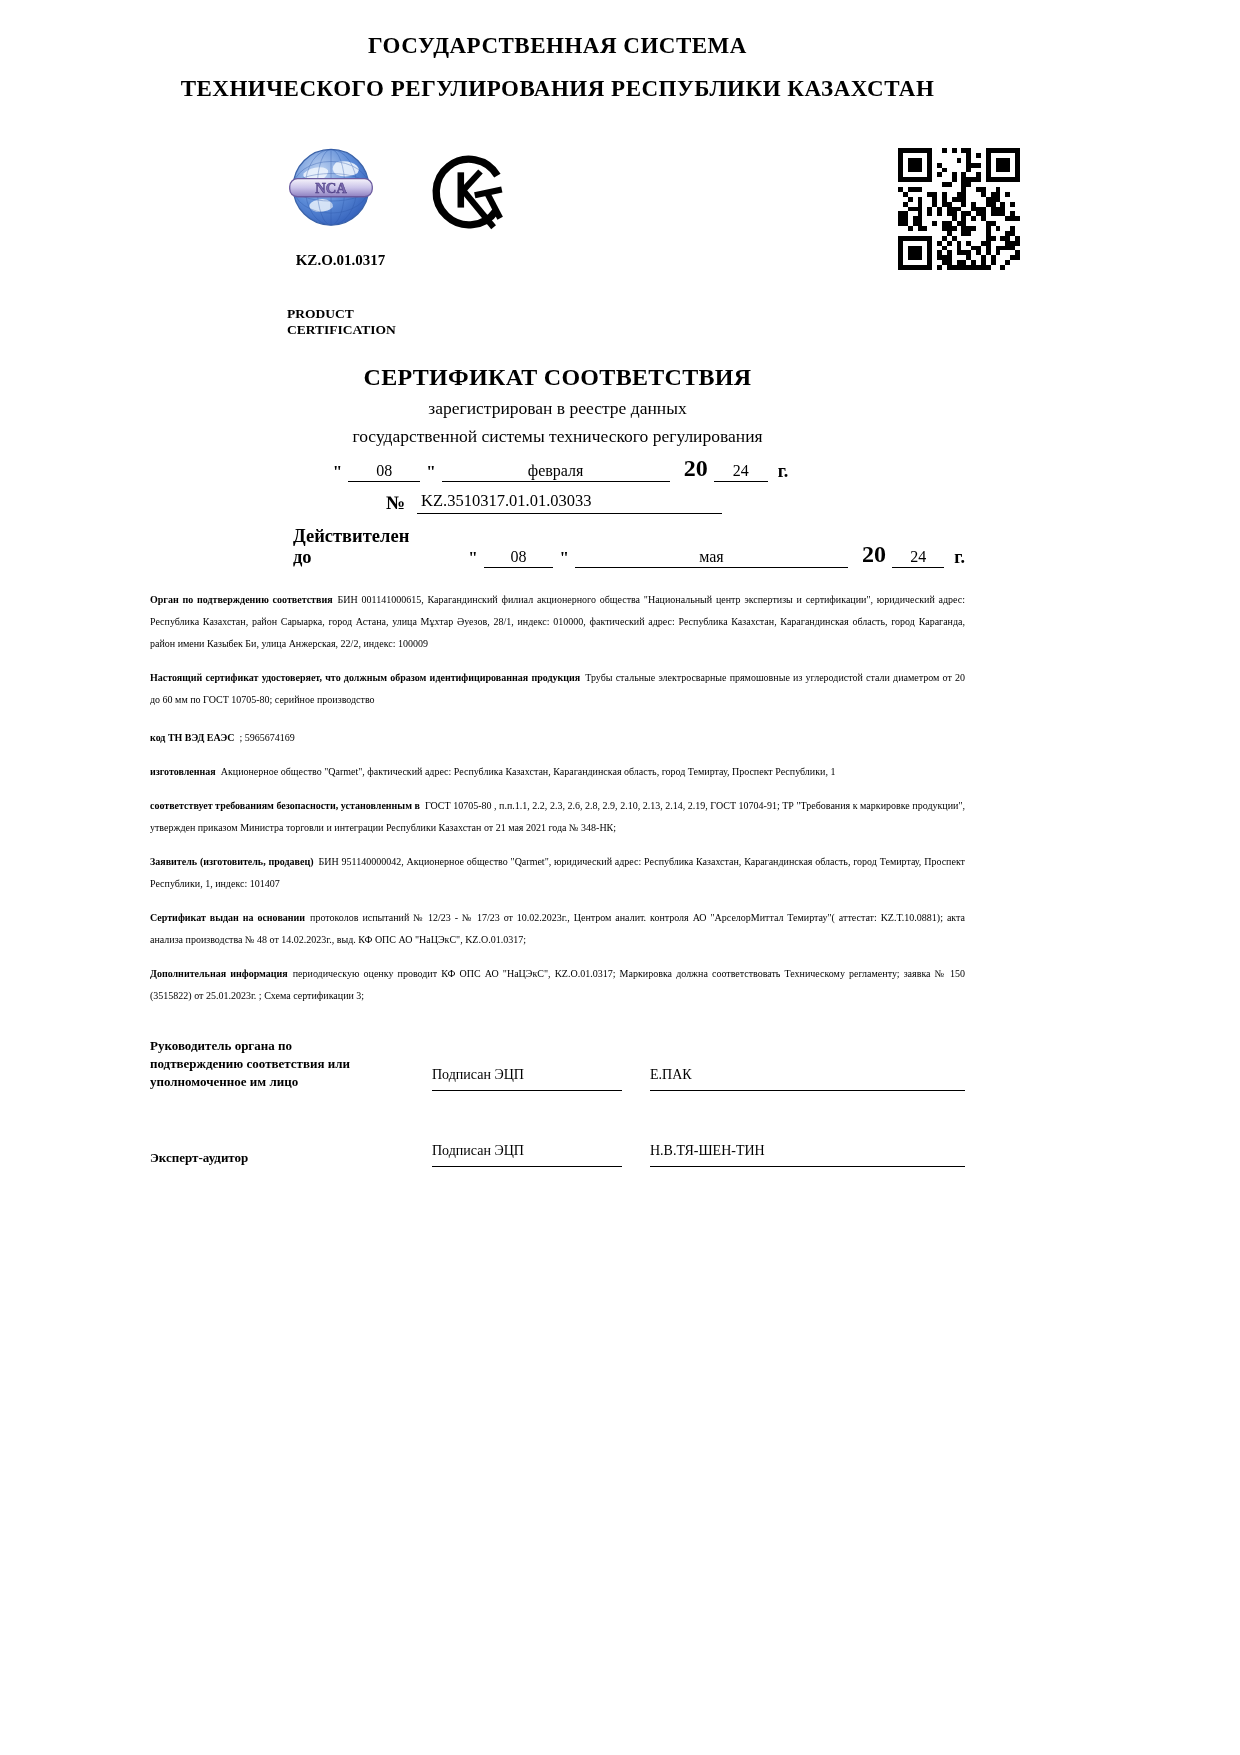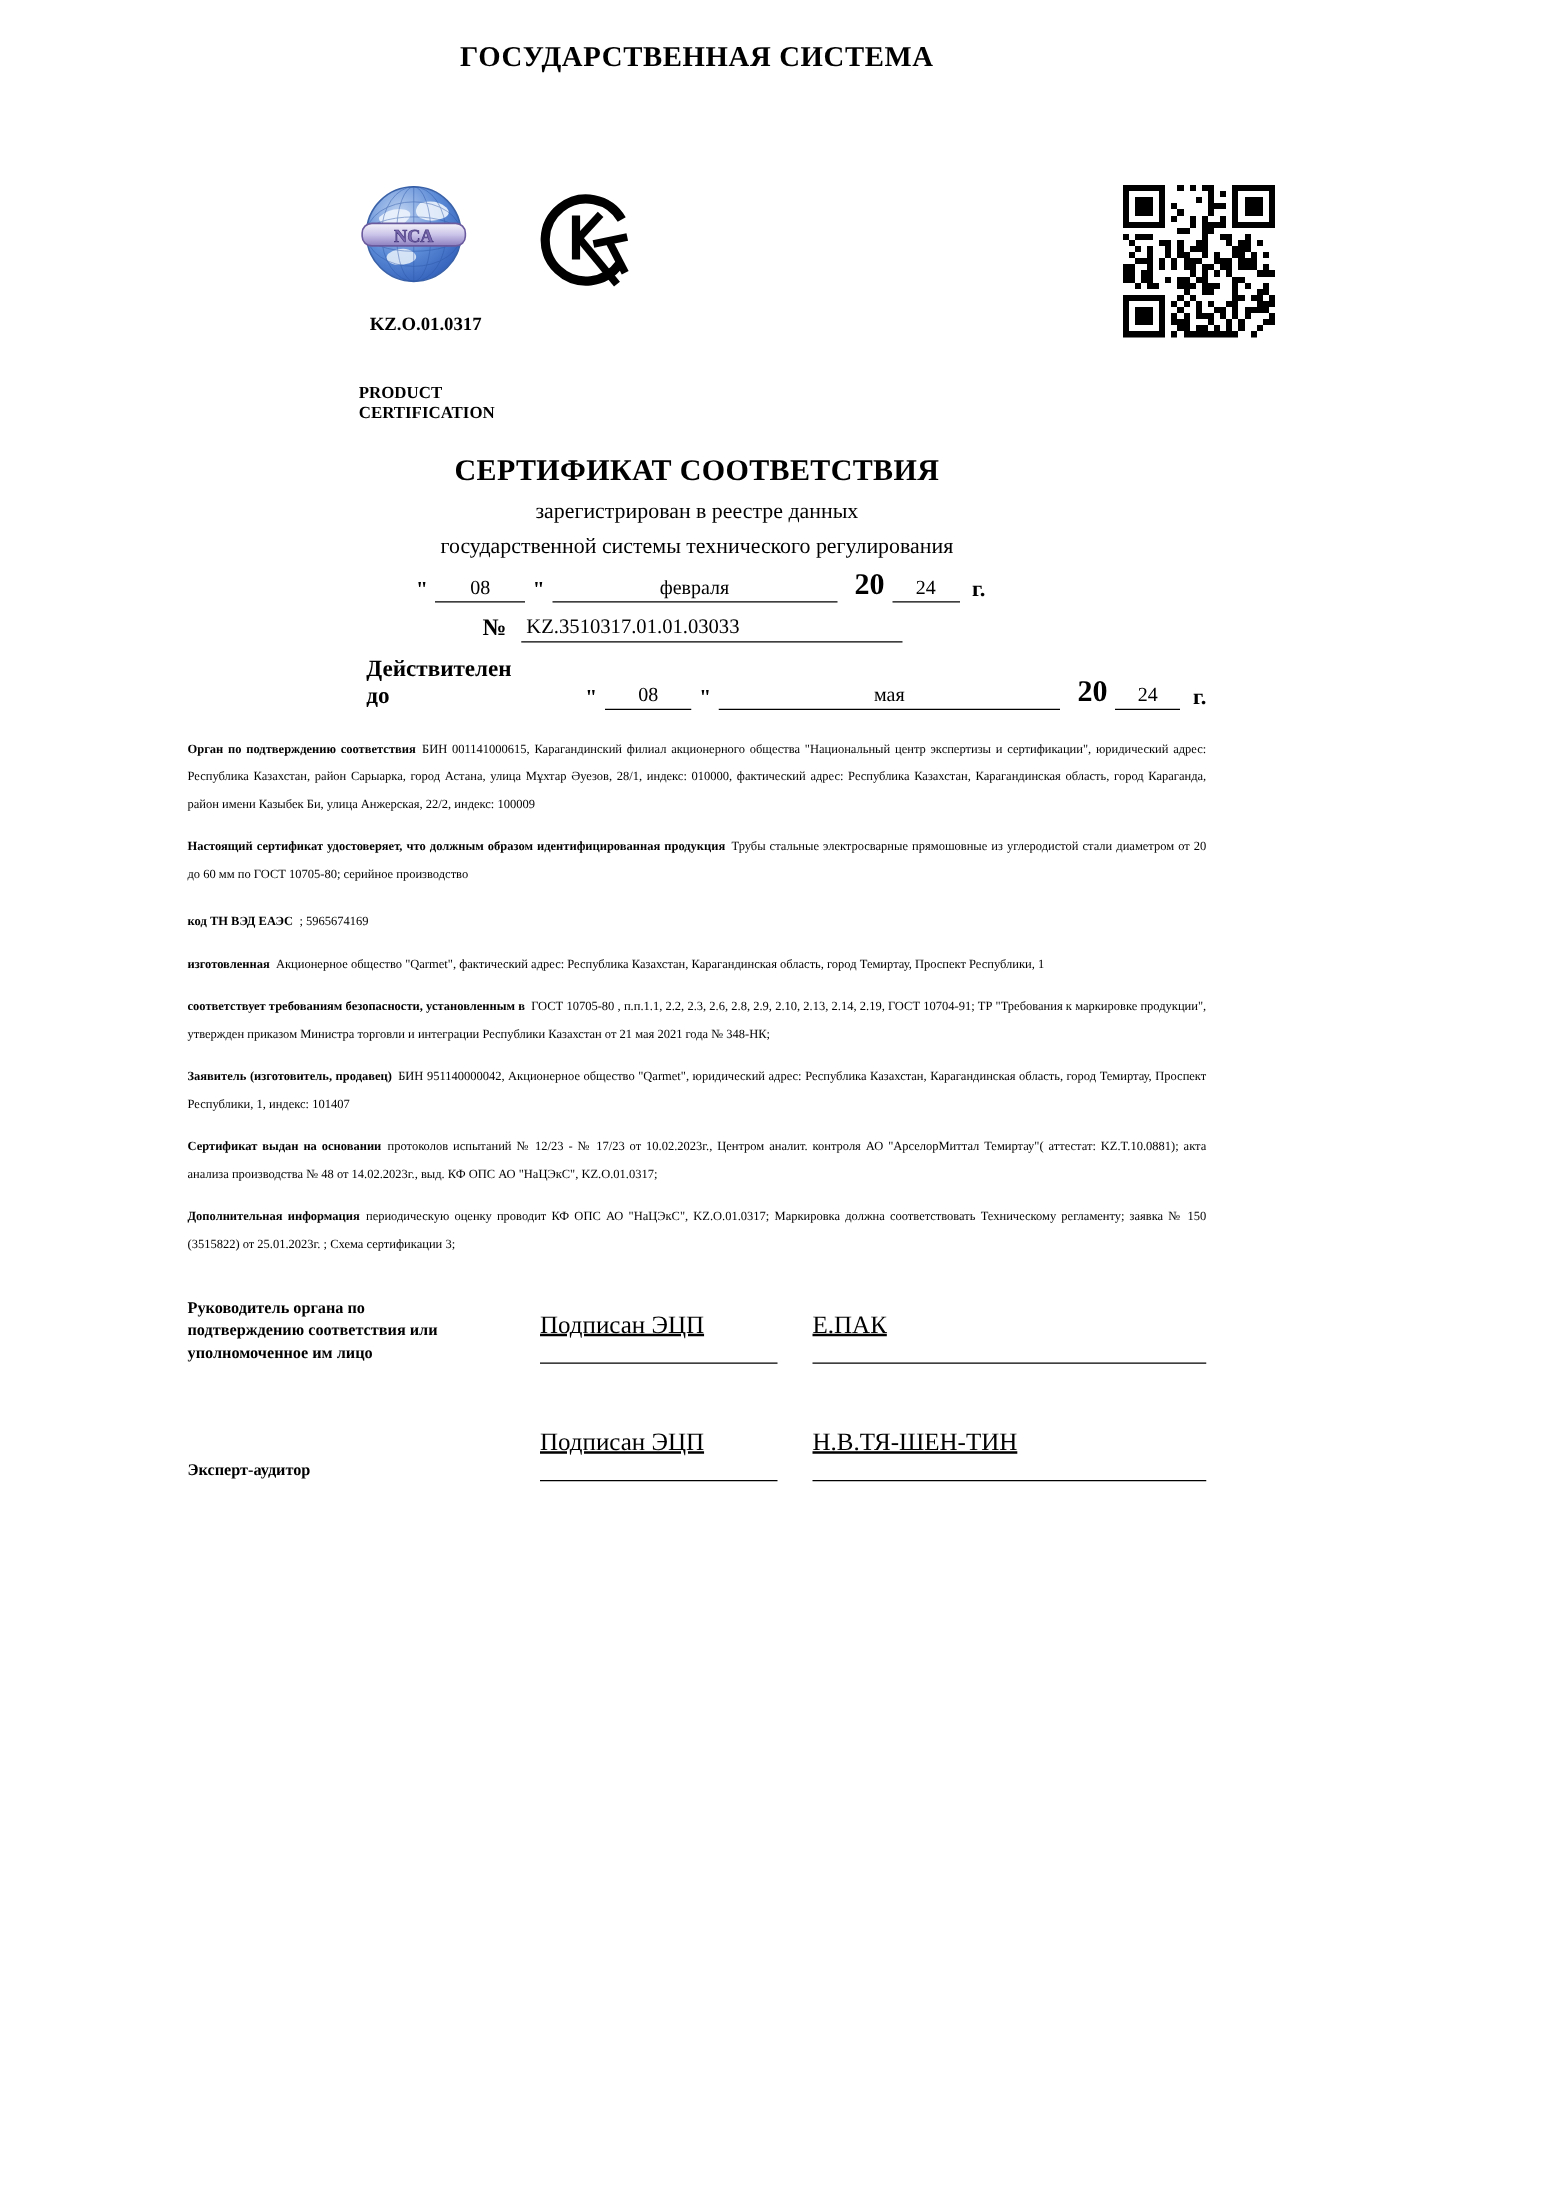--- a/index.html
+++ b/index.html
@@ -50,32 +50,33 @@
   
   .paras { margin-top:21px; }
   .paras p { font-size:10px; line-height:22px; text-align:justify; margin-bottom:12px; }
   .plabel { font-weight:bold; margin-right:5px; }
   .p-tnved { margin-top:16px; margin-bottom:18px; }
 
   
   .sigs { margin-top:30px; }
   .sig-row { display:grid; grid-template-columns:282px 218px 1fr; align-items:end; }
   .role { font-weight:bold; font-size:13px; line-height:18px; }
-  .sig-cell { border-bottom:1.5px solid #000; font-size:20px; padding-bottom:18px;text-decoration:underline; }
+  .sig-cell { border-bottom:1.5px solid #000; font-size:14px; padding-bottom:7px; }
   .method-cell { width:190px; }
   .name-cell { width:100%; }
   .sig-row2 { margin-top:52px; }
 </style>
 </head>
 <body>
 
 <div class="page">
 
   <div class="header">
     <div class="h1">ГОСУДАРСТВЕННАЯ СИСТЕМА</div>
+    <div class="h2">ТЕХНИЧЕСКОГО РЕГУЛИРОВАНИЯ РЕСПУБЛИКИ КАЗАХСТАН</div>
   </div>
 
   <div class="nca-logo">
     <svg viewBox="0 0 100 100" width="100%" height="100%">
       <defs>
         <radialGradient id="globeGrad" cx="35%" cy="30%" r="80%">
           <stop offset="0%" stop-color="#c3d6f2"></stop>
           <stop offset="55%" stop-color="#5b8ad6"></stop>
           <stop offset="100%" stop-color="#2f5cb8"></stop>
         </radialGradient>

